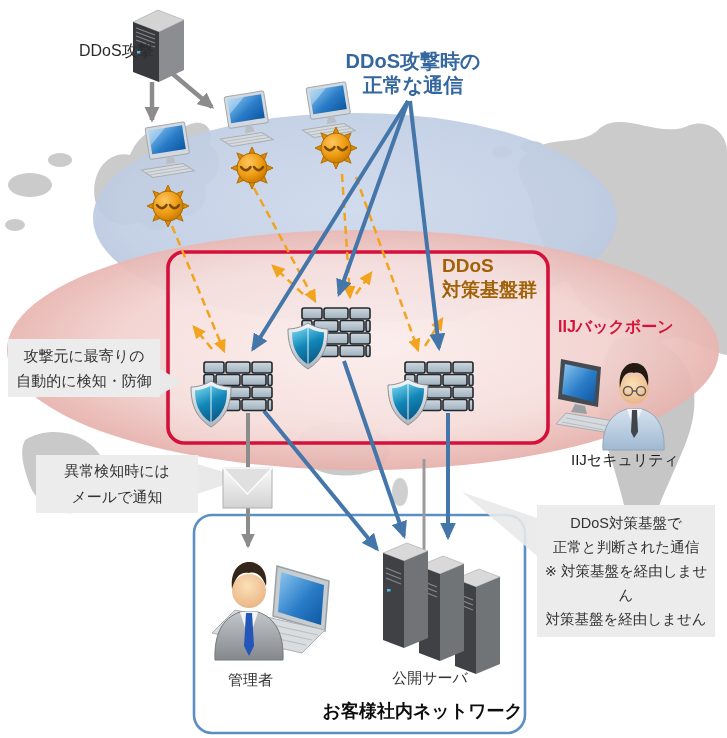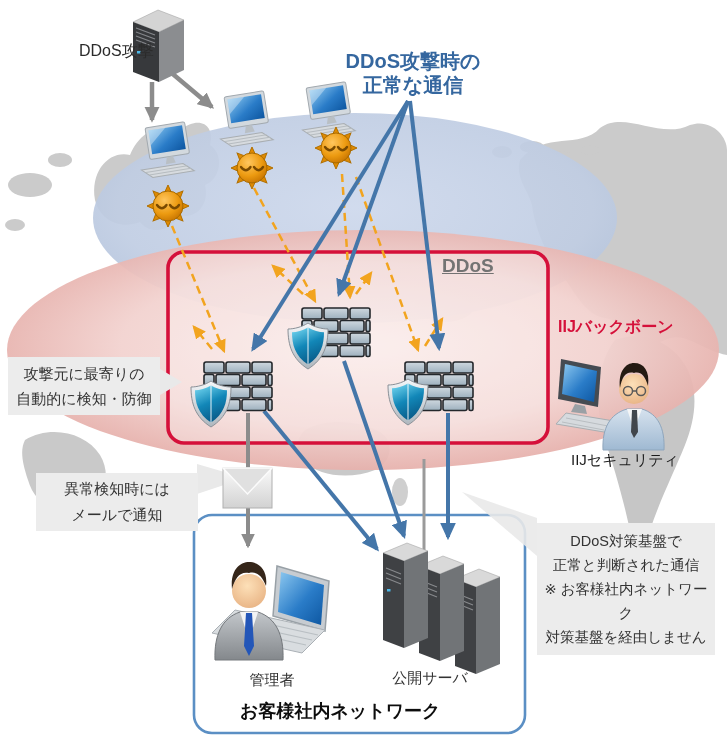--- a/index.html
+++ b/index.html
@@ -5,32 +5,32 @@
   html,body{margin:0;padding:0;background:#fff;}
   #stage{position:relative;width:727px;height:738px;background:#fff;overflow:hidden;
          font-family:"Liberation Sans","DejaVu Sans",sans-serif;}
   #gfx{position:absolute;left:0;top:0;}
   .lbl{position:absolute;white-space:nowrap;}
   .lbl div{white-space:nowrap;}
   .attack-label{left:44px;top:41px;font-size:16px;color:#2b2b2b;margin-left:35px;}
   .normal-label{left:338px;top:49px;width:150px;text-align:center;color:#35679f;
                 font-weight:bold;font-size:20px;line-height:24px;}
   .internet-label{left:443px;top:189px;font-size:17px;font-weight:bold;color:#111;}
-  .ddos-label{left:442px;top:254px;font-size:19px;font-weight:bold;color:#737373;line-height:24px;text-decoration:underline;}
+  .ddos-label{left:442px;top:254px;font-size:19px;font-weight:bold;color:#a16207;line-height:24px;}
   .backbone-label{left:558px;top:317px;font-size:16px;font-weight:bold;color:#d5103a;}
-  .callout{position:absolute;background:#ececec;color:#333;text-align:center;margin-top:18px;}
+  .callout{position:absolute;background:#ececec;color:#333;text-align:center;}
   .callout1{left:8px;top:339px;width:152px;font-size:15px;line-height:25px;padding:4px 0;}
   .callout2{left:36px;top:455px;width:162px;font-size:15px;line-height:26px;padding:3px 0;}
   .callout3{left:537px;top:505px;width:174px;font-size:14.5px;line-height:24px;padding:6px 2px;}
   .engineer-label{left:550px;top:449px;width:150px;text-align:center;font-size:15px;
                   line-height:21px;color:#1a1a1a;}
-  .admin-label{left:228px;top:671px;width:88px;text-align:center;font-size:15px;color:#333;}
+  .admin-label{left:228px;top:671px;width:88px;font-size:15px;color:#333;}
   .servers-label{left:382px;top:669px;width:96px;text-align:center;font-size:15px;color:#333;}
-  .network-label{left:196px;top:699px;width:327px;text-align:left;font-size:18px;
-                 font-weight:bold;color:#0d0d0d;padding-left:44px;}
+  .network-label{left:196px;top:699px;width:327px;text-align:right;font-size:18px;
+                 font-weight:bold;color:#0d0d0d;}
 </style>
 </head>
 <body>
 
 <div id="stage">
 
 <svg id="gfx" width="727" height="738" viewBox="0 0 727 738">
   <defs>
     <marker id="mBlue" markerWidth="4.4" markerHeight="4" refX="3.6" refY="2" orient="auto" markerUnits="strokeWidth">
       <path d="M0,0 L4.4,2 L0,4 Z" fill="#4476a9"></path>
@@ -289,20 +289,21 @@
 <div class="lbl attack-label">DDoS攻撃</div>
 
 <div class="lbl normal-label">
   <div>DDoS攻撃時の</div>
   <div>正常な通信</div>
 </div>
 
 
 <div class="lbl ddos-label">
   <div>DDoS</div>
+  <div>対策基盤群</div>
 </div>
 
 <div class="lbl backbone-label">IIJバックボーン</div>
 
 <div class="callout callout1">
   <div>攻撃元に最寄りの</div>
   <div>自動的に検知・防御</div>
 </div>
 
 <div class="callout callout2">
@@ -310,21 +311,21 @@
   <div>メールで通知</div>
 </div>
 
 <div class="lbl engineer-label">
   <div>IIJセキュリティ</div>
 </div>
 
 <div class="callout callout3">
   <div>DDoS対策基盤で</div>
   <div>正常と判断された通信</div>
-  <div>※ お客様社内ネットワーク</div>
+  <div>※ 対策基盤を経由しません</div>
   <div>対策基盤を経由しません</div>
 </div>
 
 <div class="lbl admin-label">管理者</div>
 
 <div class="lbl servers-label">公開サーバ</div>
 
 <div class="lbl network-label">お客様社内ネットワーク</div>
 
 </div>

